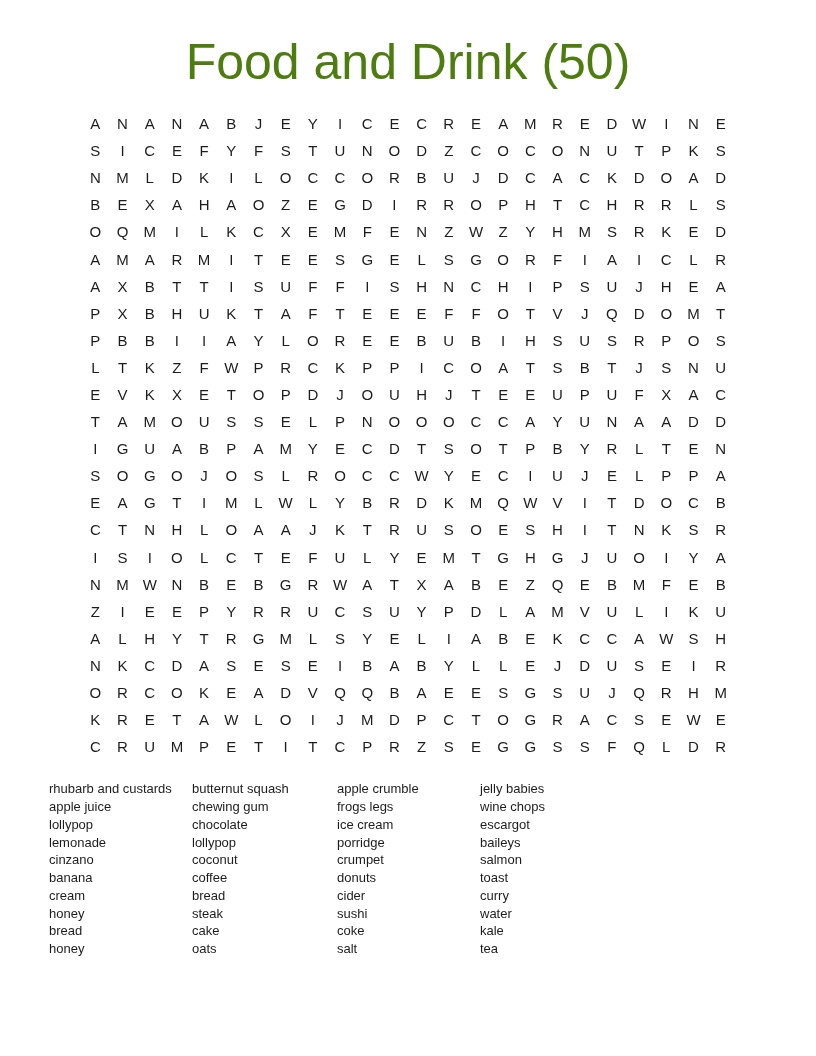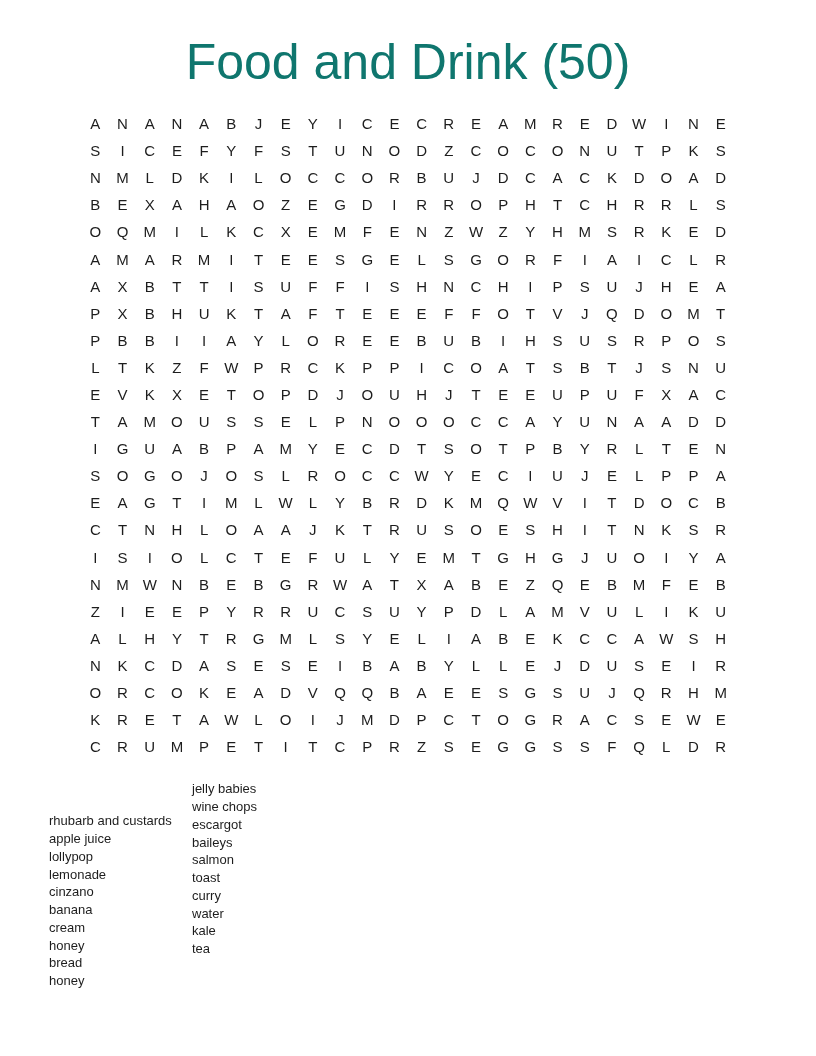--- a/index.html
+++ b/index.html
@@ -14,21 +14,21 @@
     height: 1056px;
     background: #ffffff;
     overflow: hidden;
   }
   .title {
     margin-top: 32px;
     text-align: center;
     font-size: 50px;
     line-height: 60px;
     font-weight: 400;
-    color: #0f766e;
+    color: #4d7c0f;
     letter-spacing: 0px;
   }
   .grid {
     display: grid;
     grid-template-columns: repeat(24, 27.2px);
     grid-auto-rows: 27.1px;
     width: max-content;
     margin: 18px auto 0 auto;
   }
   .cell {
@@ -37,21 +37,21 @@
     justify-content: center;
     font-size: 15px;
     color: #1d1d1d;
   }
   .words {
     display: flex;
     margin-top: 20px;
     padding-left: 49px;
   }
   .word-col { flex: 0 0 auto; }
-  .word-col:nth-child(1) { width: 143px; margin-top: 32px; }
+  .word-col:nth-child(1) { width: 143px; }
   .word-col:nth-child(2) { width: 145px; }
   .word-col:nth-child(3) { width: 143px; }
   .word-col:nth-child(4) { width: 145px; }
   .word-col:nth-child(5) { width: 140px; margin-left: 20px; }
   .word {
     font-size: 13px;
     line-height: 17.75px;
     color: #1d1d1d;
     white-space: nowrap;
   }
@@ -646,20 +646,44 @@
         <div class="word">lollypop</div>
         <div class="word">lemonade</div>
         <div class="word">cinzano</div>
         <div class="word">banana</div>
         <div class="word">cream</div>
         <div class="word">honey</div>
         <div class="word">bread</div>
         <div class="word">honey</div>
       </div>
       <div class="word-col">
+        <div class="word">butternut squash</div>
+        <div class="word">chewing gum</div>
+        <div class="word">chocolate</div>
+        <div class="word">lollypop</div>
+        <div class="word">coconut</div>
+        <div class="word">coffee</div>
+        <div class="word">bread</div>
+        <div class="word">steak</div>
+        <div class="word">cake</div>
+        <div class="word">oats</div>
+      </div>
+      <div class="word-col">
+        <div class="word">apple crumble</div>
+        <div class="word">frogs legs</div>
+        <div class="word">ice cream</div>
+        <div class="word">porridge</div>
+        <div class="word">crumpet</div>
+        <div class="word">donuts</div>
+        <div class="word">cider</div>
+        <div class="word">sushi</div>
+        <div class="word">coke</div>
+        <div class="word">salt</div>
+      </div>
+      <div class="word-col">
         <div class="word">jelly babies</div>
         <div class="word">wine chops</div>
         <div class="word">escargot</div>
         <div class="word">baileys</div>
         <div class="word">salmon</div>
         <div class="word">toast</div>
         <div class="word">curry</div>
         <div class="word">water</div>
         <div class="word">kale</div>
         <div class="word">tea</div>

